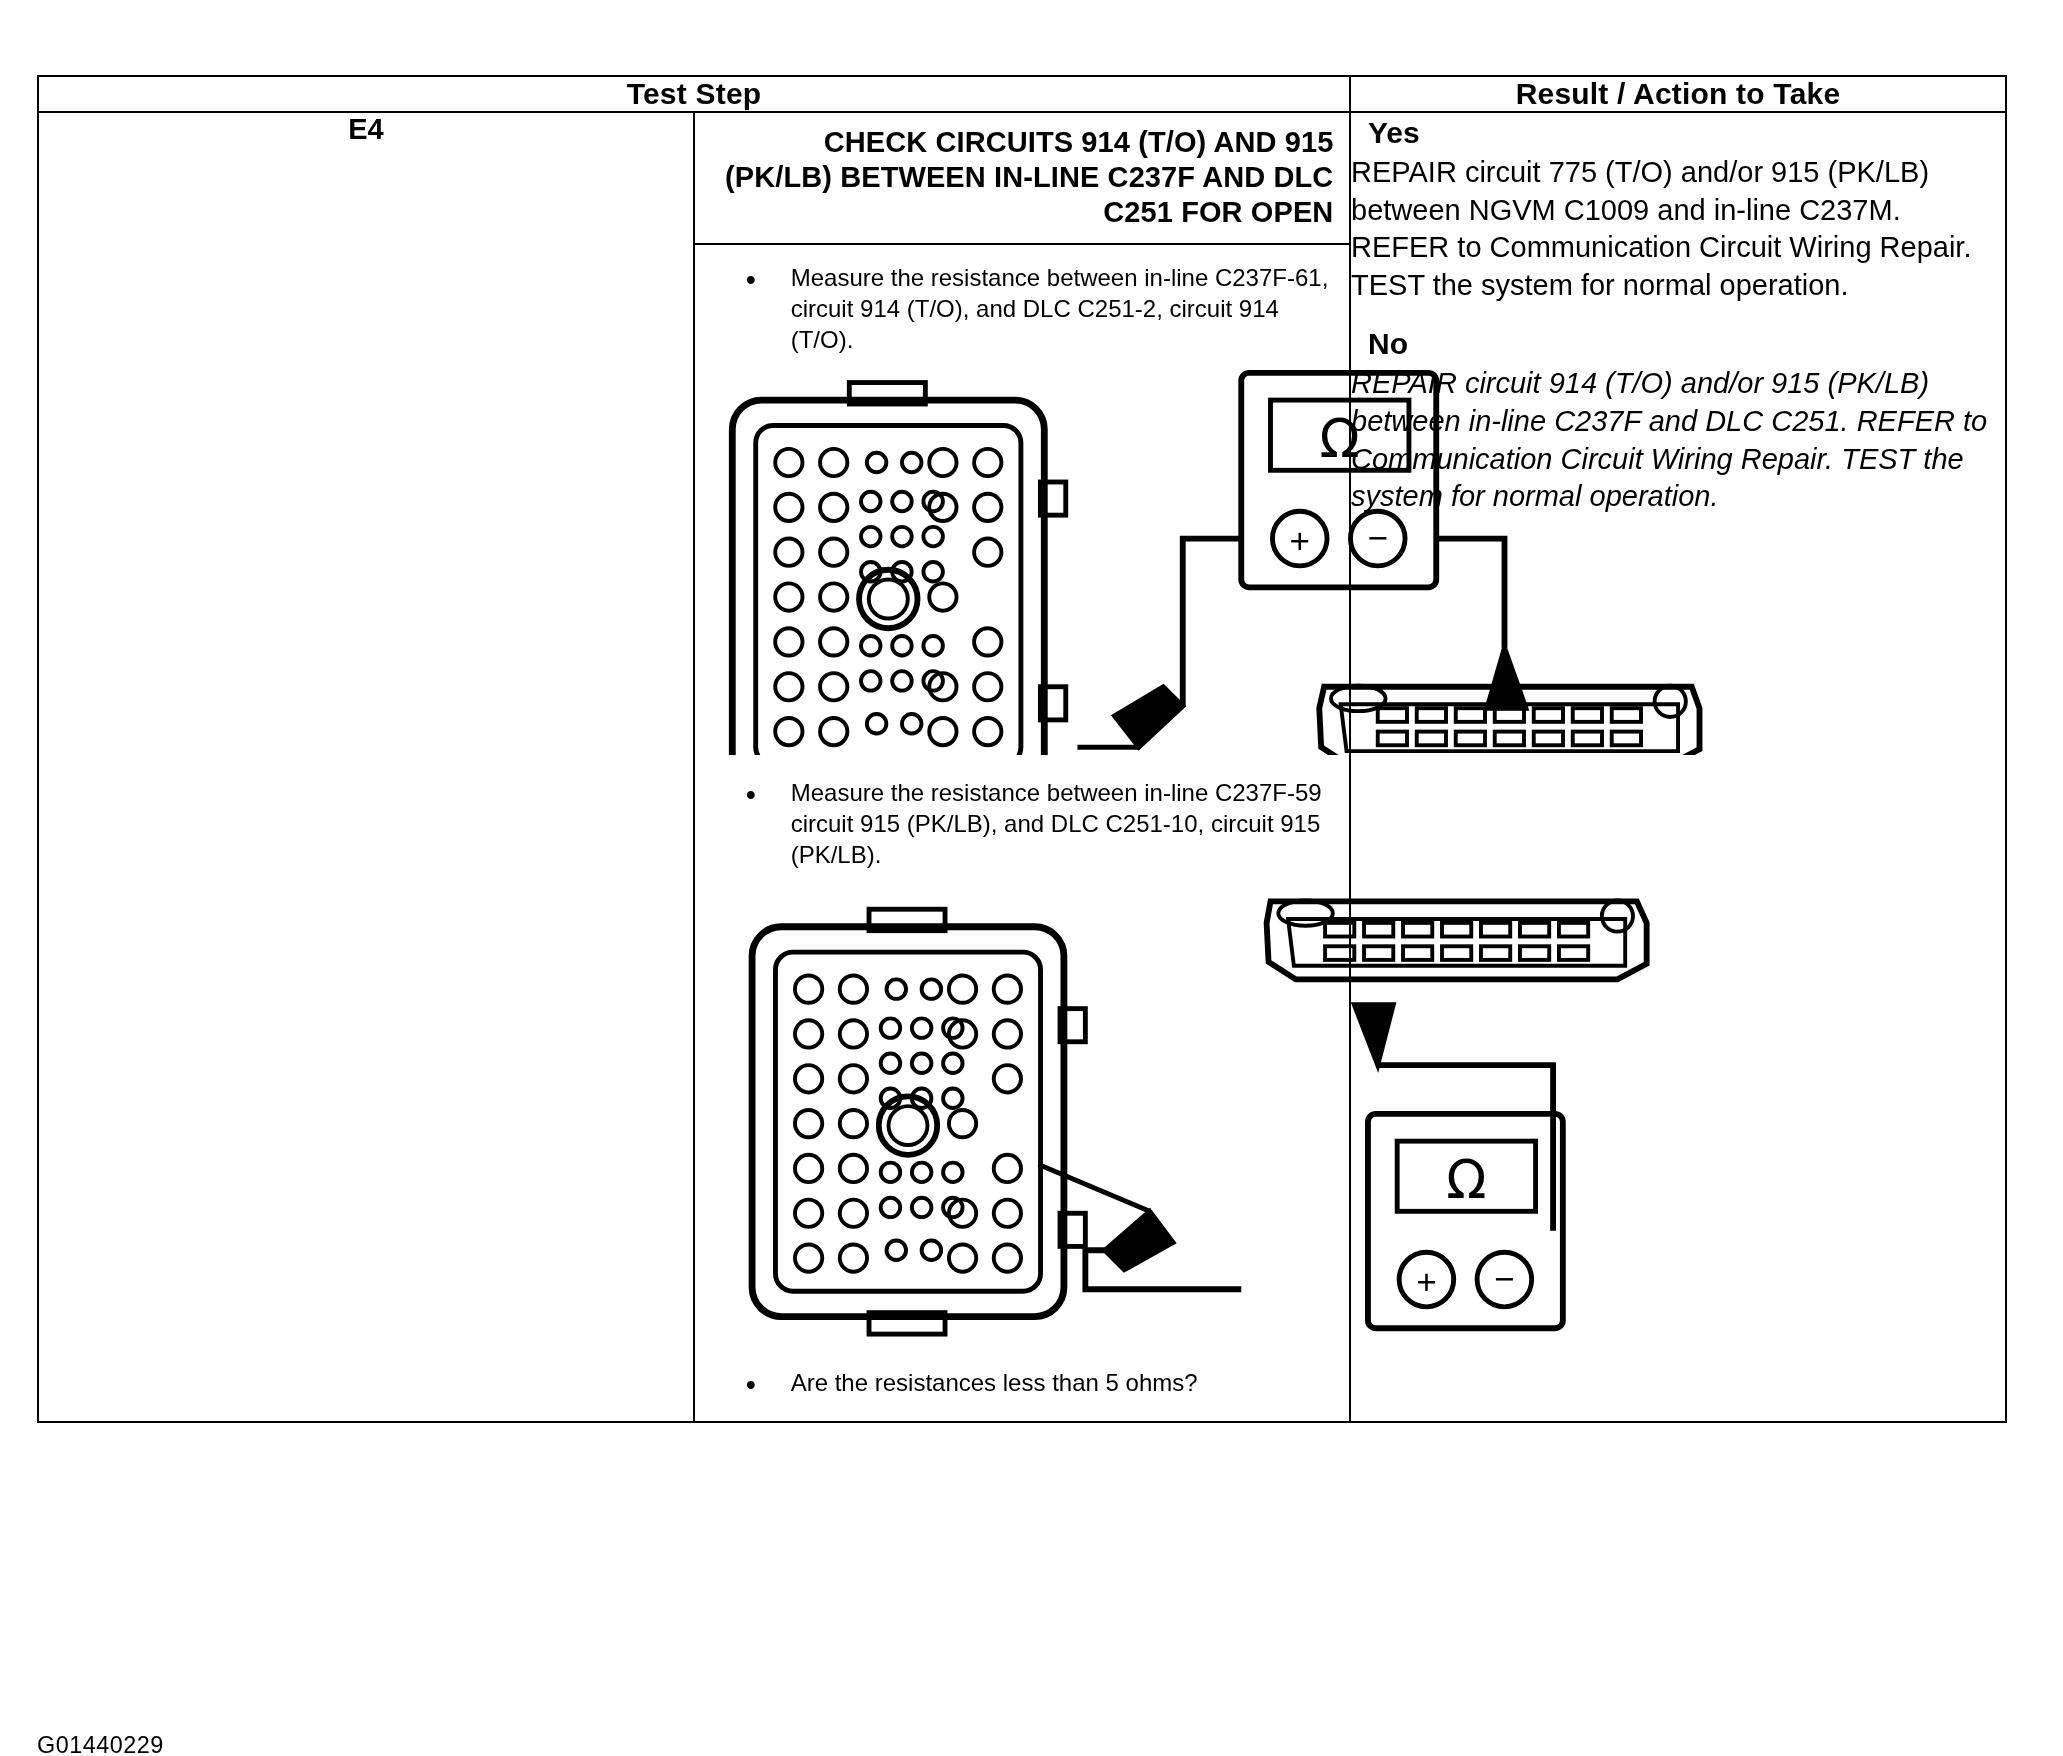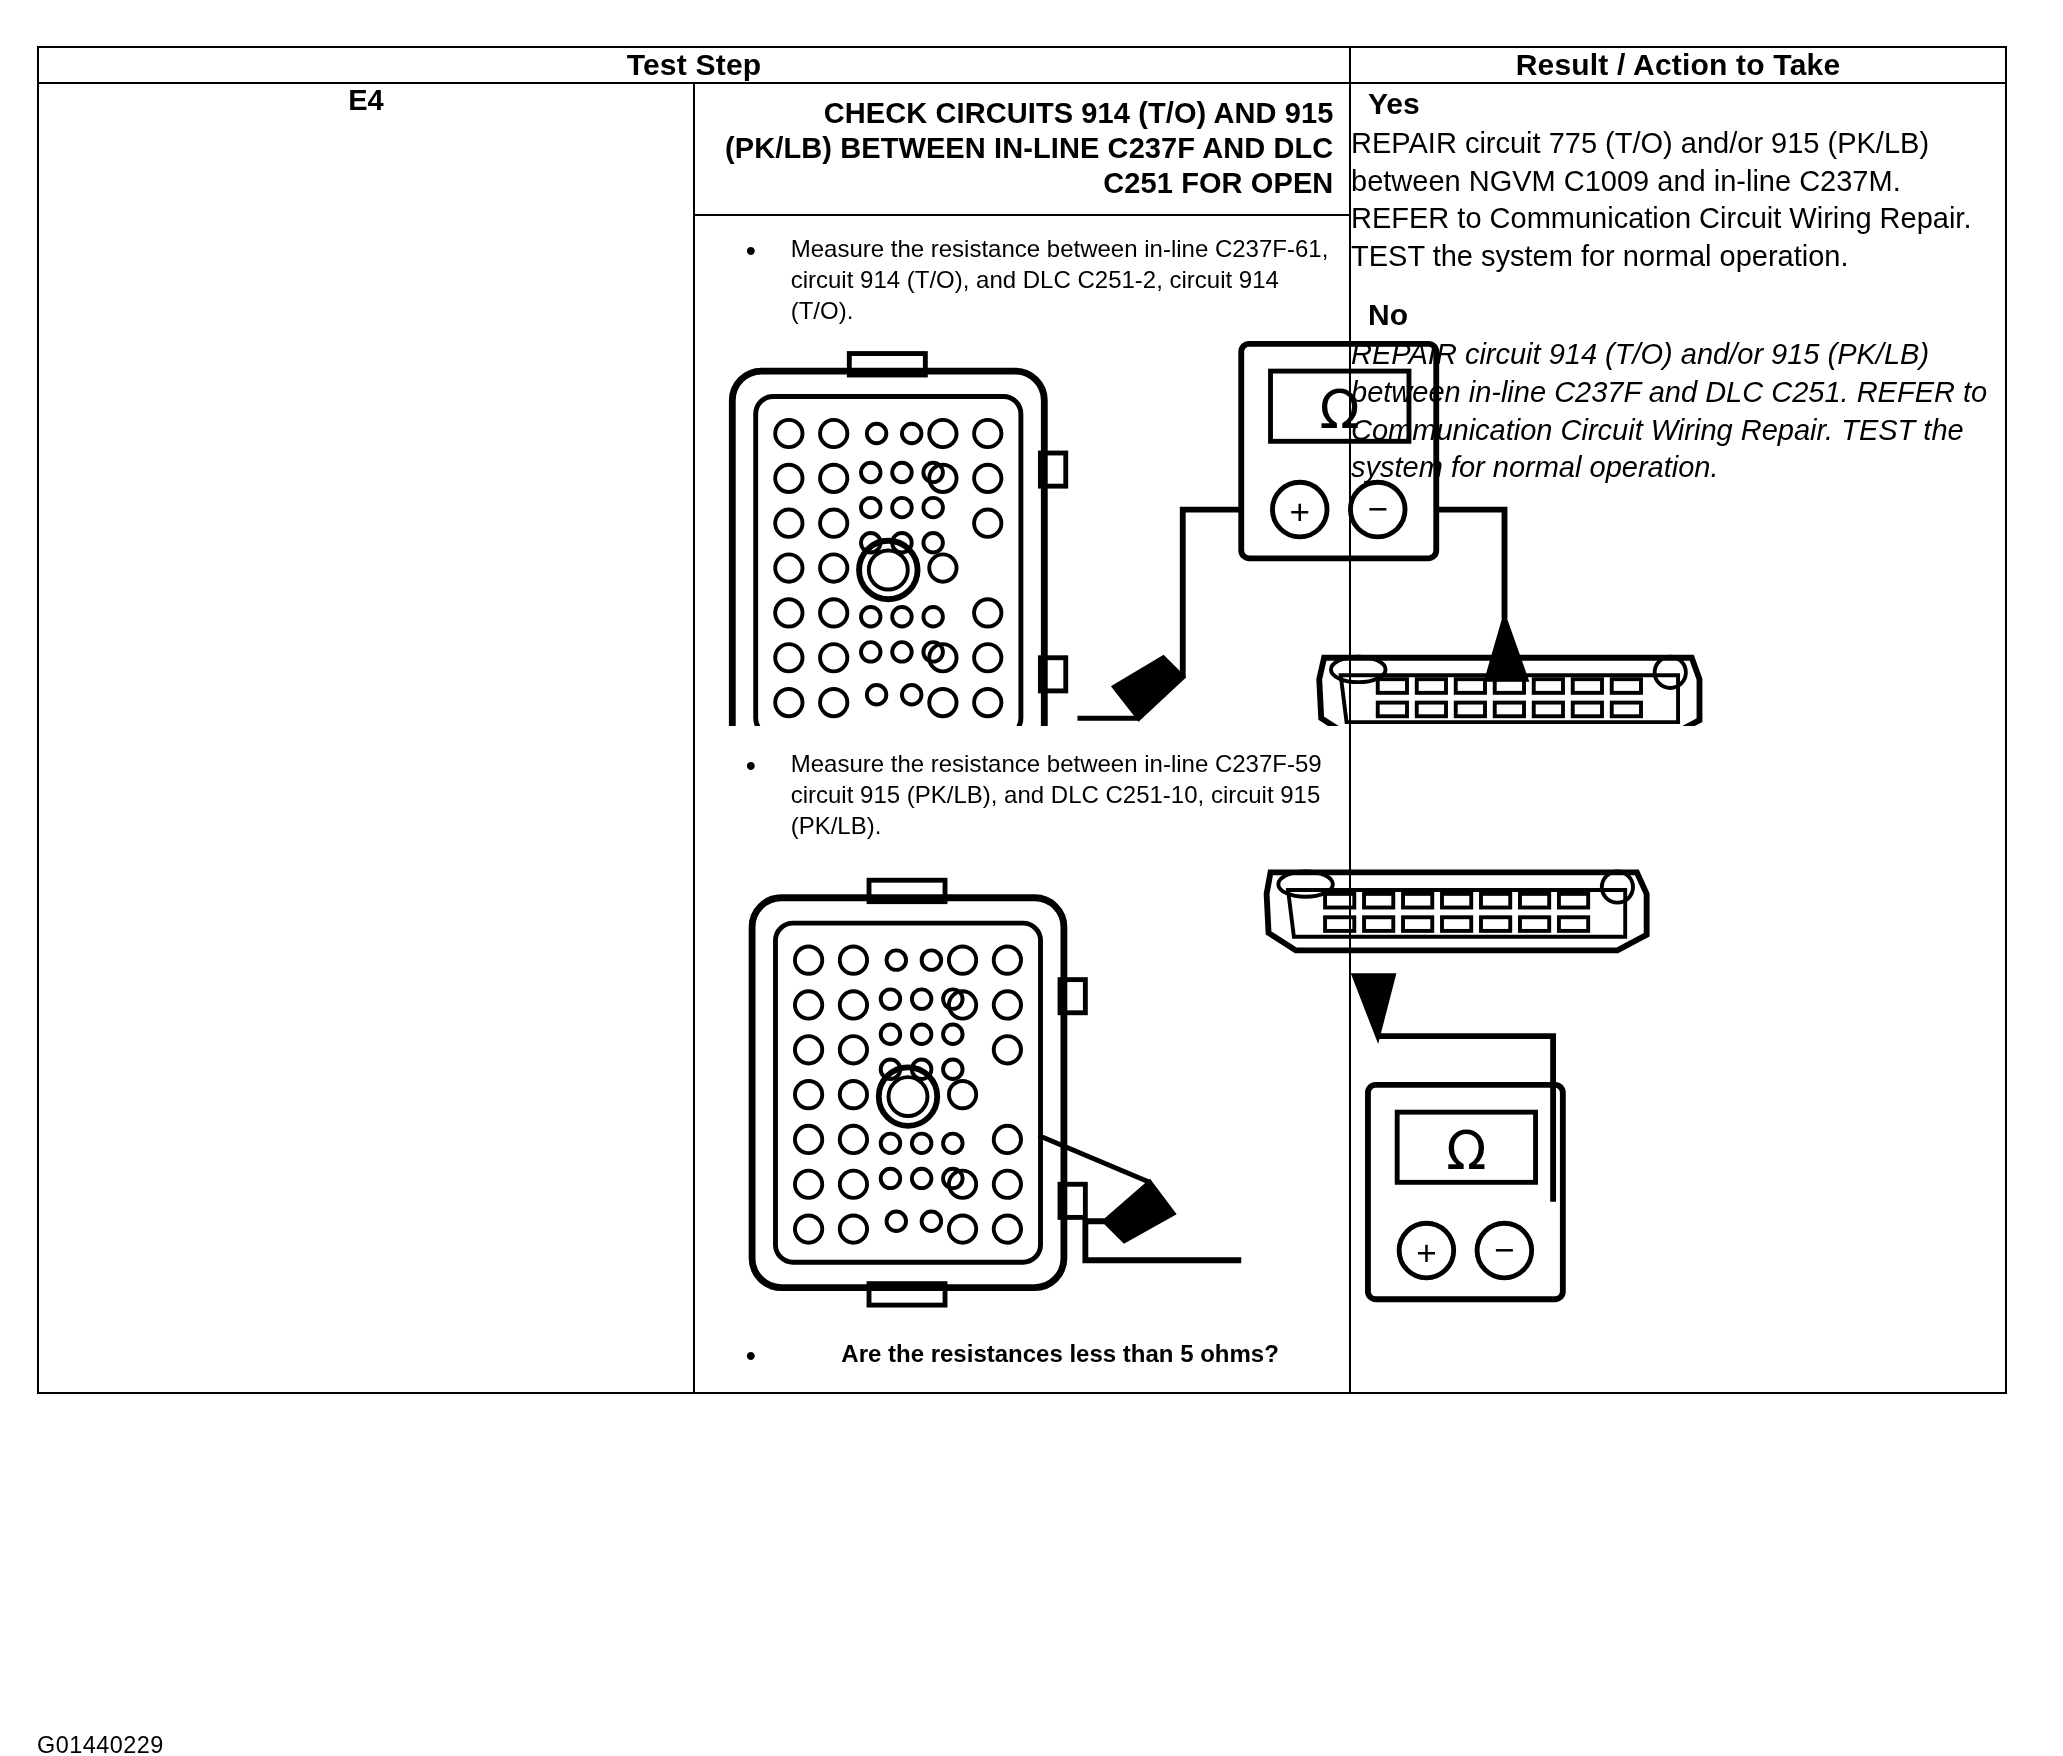--- a/index.html
+++ b/index.html
@@ -11,21 +11,21 @@
     width: 2064px;
     height: 1756px;
     font-family: "Liberation Sans", sans-serif;
     color: #000000;
     position: relative;
     overflow: hidden;
   }
   .page {
     position: absolute;
     left: 37px;
-    top: 46px;
+    top: 75px;
     width: 1970px;
   }
   table.diag {
     border-collapse: collapse;
     width: 1970px;
     table-layout: fixed;
   }
   table.diag td, table.diag th {
     border: 2.9px solid #000;
     vertical-align: top;
@@ -76,22 +76,21 @@
     line-height: 1.30;
     text-align: left;
     padding-left: 11.7px;
   }
   .btext {
     font-size: 24px;
     line-height: 1.30;
     flex: 1;
   }
   .btext.bold {
-    font-weight: bold;
-    text-align: center;
+    font-weight: normal;
   }
   .qrow {
     display: flex;
     padding: 25px 19.5px 15.6px 39px;
   }
   .fig {
     padding: 9.8px 0 0 0;
     display: block;
   }
   .res-h {

